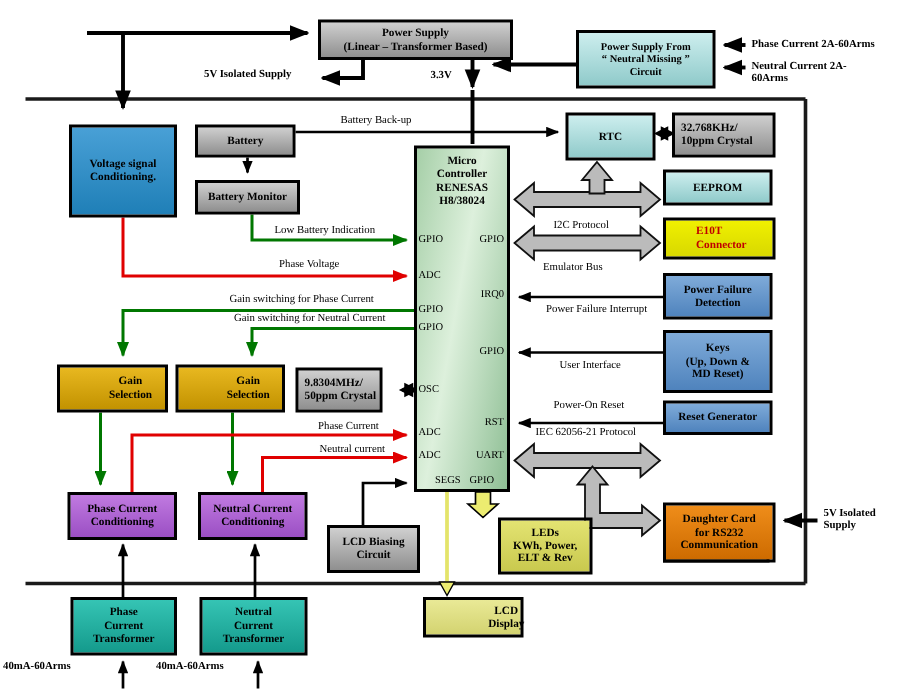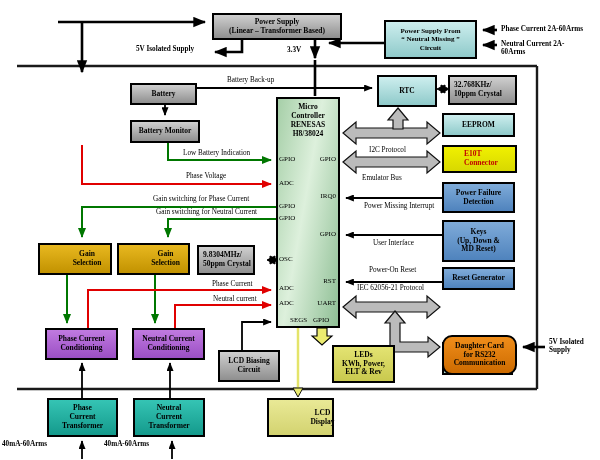--- a/index.html
+++ b/index.html
@@ -116,53 +116,55 @@
       <path d="M298,397 L293,388 L303,388 Z" fill="#ecec70" stroke="#000" stroke-width="0.9"></path>
       <path d="M317,328 L327,328 L327,336 L332,336 L322,345 L312,336 L317,336 Z" fill="#ecec70" stroke="#000" stroke-width="1.1"></path>
     </g>
   </svg>
 
   <div class="block gray" style="left:212px;top:13px;width:130px;height:27px;">Power Supply
 (Linear – Transformer Based)</div>
   <div class="block cyanbox" style="left:384px;top:20px;width:93px;height:39px;font-size:7px;">Power Supply From
 “ Neutral Missing ”
 Circuit</div>
+  <div class="block bluebox" style="left:46px;top:83px;width:72px;height:62px;">Voltage signal
+Conditioning.</div>
   <div class="block gray" style="left:130px;top:83px;width:67px;height:22px;">Battery</div>
   <div class="block gray" style="left:130px;top:120px;width:70px;height:23px;">Battery Monitor</div>
   <div class="block cyanbox" style="left:377px;top:75px;width:60px;height:32px;">RTC</div>
   <div class="block gray ta-left" style="left:448px;top:75px;width:69px;height:30px;">32.768KHz/
 10ppm Crystal</div>
   <div class="block cyanbox" style="left:442px;top:113px;width:73px;height:24px;">EEPROM</div>
   <div class="block yellow ta-left redtext" style="left:442px;top:145px;width:75px;height:28px;padding-left:20px;">E10T
 Connector</div>
   <div class="block medblue" style="left:442px;top:182px;width:73px;height:31px;">Power Failure
 Detection</div>
   <div class="block medblue" style="left:442px;top:220px;width:73px;height:42px;">Keys
 (Up, Down &amp;
 MD Reset)</div>
   <div class="block medblue" style="left:442px;top:267px;width:73px;height:23px;">Reset Generator</div>
   <div class="block palecyan" style="left:442px;top:297px;width:71px;height:33px;margin-top:45px;">Optical
 Transceiver</div>
-  <div class="block orange" style="left:442px;top:335px;width:75px;height:40px;border-radius:10px;">Daughter Card
+  <div class="block orange" style="left:442px;top:335px;width:75px;height:40px;">Daughter Card
 for RS232
 Communication</div>
   <div class="block goldbx" style="left:38px;top:243px;width:74px;height:32px;">Gain Selection</div>
   <div class="block goldbx" style="left:117px;top:243px;width:73px;height:32px;">Gain Selection</div>
   <div class="block gray ta-left" style="left:197px;top:245px;width:58px;height:30px;">9.8304MHz/
 50ppm Crystal</div>
   <div class="block purple" style="left:45px;top:328px;width:73px;height:32px;">Phase Current
 Conditioning</div>
   <div class="block purple" style="left:132px;top:328px;width:73px;height:32px;">Neutral Current
 Conditioning</div>
   <div class="block gray" style="left:218px;top:350px;width:62px;height:32px;">LCD Biasing
 Circuit</div>
   <div class="block khaki" style="left:332px;top:345px;width:63px;height:38px;">LEDs
 KWh, Power,
 ELT &amp; Rev</div>
-  <div class="block palekh" style="left:267px;top:398px;width:67px;height:39px;padding-left:44px;">LCD Display</div>
+  <div class="block palekh" style="left:282px;top:398px;width:67px;height:27px;padding-left:44px;">LCD Display</div>
   <div class="block teal" style="left:47px;top:398px;width:71px;height:39px;">Phase
 Current
 Transformer</div>
   <div class="block teal" style="left:133px;top:398px;width:72px;height:39px;">Neutral
 Current
 Transformer</div>
 
   <div class="block mcu" style="left:276px;top:97px;width:64px;height:231px;align-items:flex-start;">
     <span style="width:100%;margin-top:4px;">Micro
 Controller
@@ -191,21 +193,21 @@
 60Arms</div>
   <div class="wlabel" style="left:227px;top:76px;">Battery Back-up</div>
   <div class="wlabel" style="left:183px;top:149px;">Low Battery Indication</div>
   <div class="wlabel" style="left:186px;top:172px;">Phase Voltage</div>
   <div class="wlabel" style="left:153px;top:195px;">Gain switching for Phase Current</div>
   <div class="wlabel" style="left:156px;top:208px;">Gain switching for Neutral Current</div>
   <div class="wlabel" style="left:212px;top:280px;">Phase Current</div>
   <div class="wlabel" style="left:213px;top:295px;">Neutral current</div>
   <div class="wlabel" style="left:369px;top:146px;">I2C Protocol</div>
   <div class="wlabel" style="left:362px;top:174px;">Emulator Bus</div>
-  <div class="wlabel" style="left:364px;top:202px;">Power Missing Interrupt</div>
+  <div class="wlabel" style="left:364px;top:202px;">Power Failure Interrupt</div>
   <div class="wlabel" style="left:373px;top:239px;">User Interface</div>
   <div class="wlabel" style="left:369px;top:266px;">Power-On Reset</div>
   <div class="wlabel" style="left:357px;top:284px;">IEC 62056-21 Protocol</div>
   <div class="wlabel wbold" style="left:549px;top:338px;">5V Isolated
 Supply</div>
   <div class="wlabel wbold" style="left:2px;top:440px;">40mA-60Arms</div>
   <div class="wlabel wbold" style="left:104px;top:440px;">40mA-60Arms</div>
 
 </div>
 

